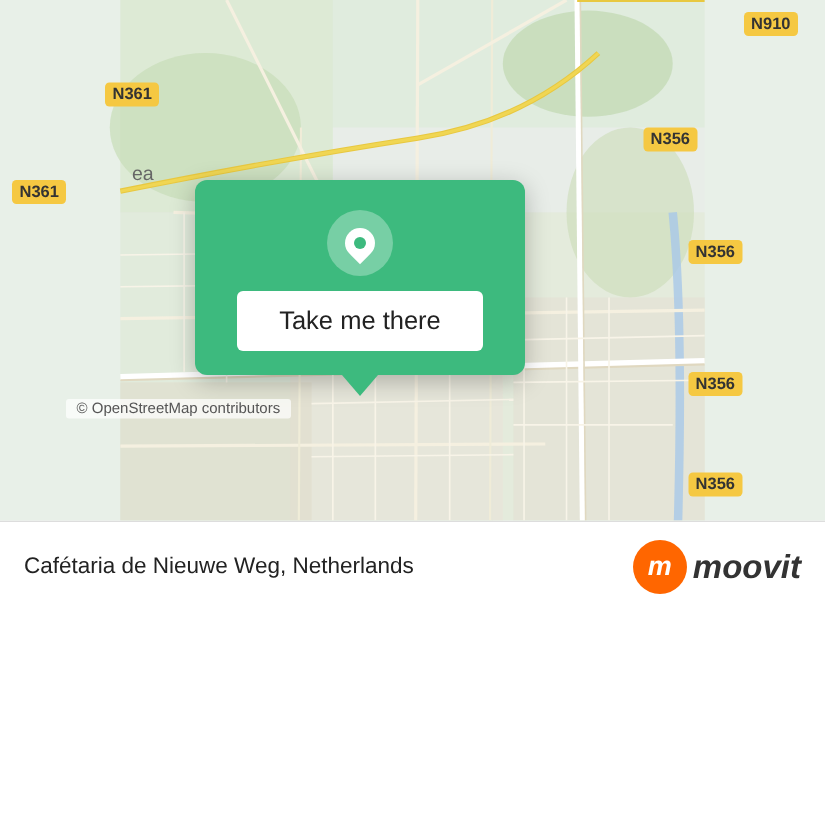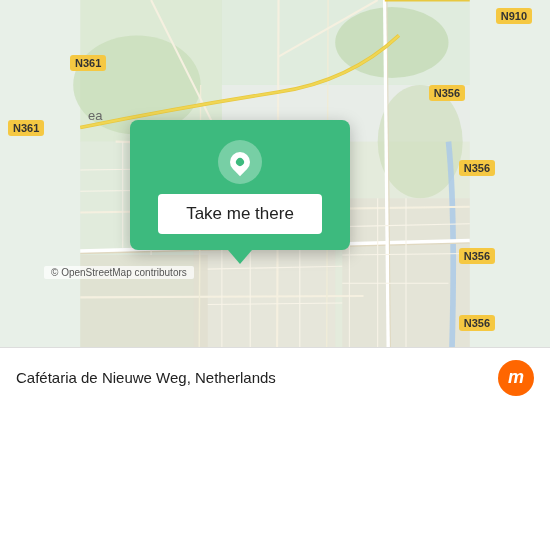--- a/index.html
+++ b/index.html
@@ -252,14 +252,15 @@
 
   <div class="copyright-text">© OpenStreetMap contributors</div>
 </div>
 
 <div id="bottom-bar">
   <span class="bottom-title">Cafétaria de Nieuwe Weg, Netherlands</span>
   <div class="moovit-logo">
     <div class="moovit-logo-circle">
       <span>m</span>
     </div>
+    <span class="moovit-text">moovit</span>
   </div>
 </div>
 
 </body></html>

